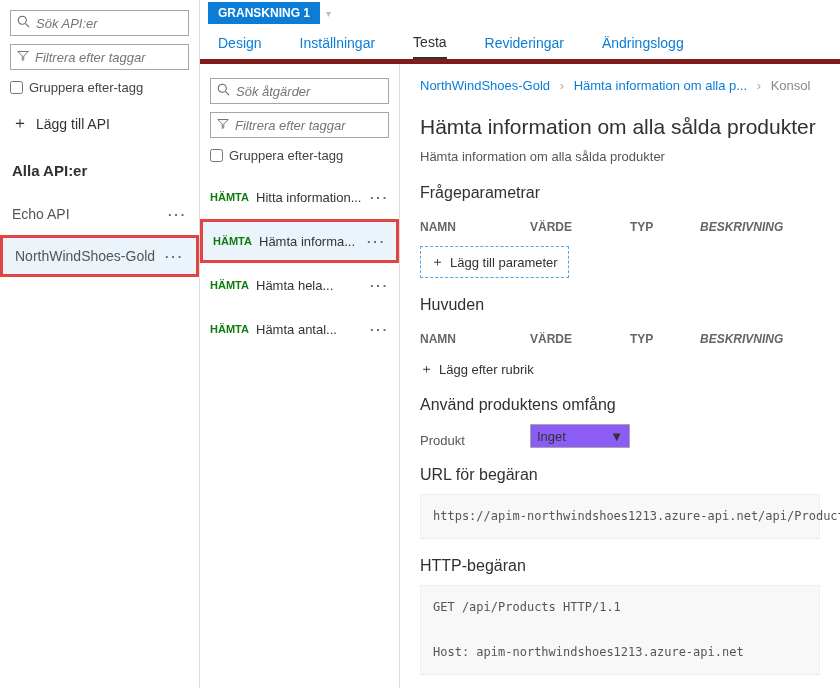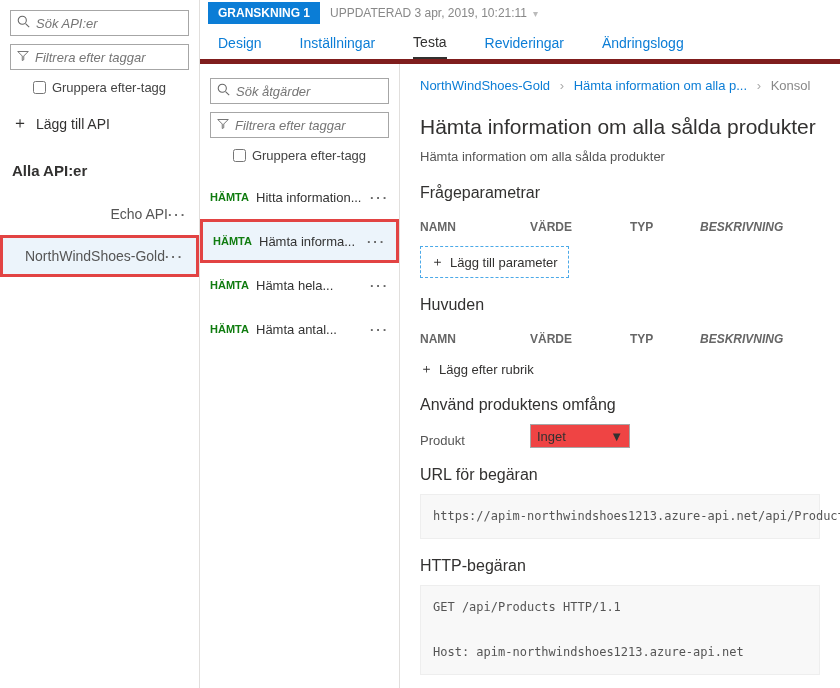--- a/index.html
+++ b/index.html
@@ -44,40 +44,39 @@
     font-size: 13px;
     width: 100%;
     color: #a16207;
   }
   .group-toggle {
     display: flex;
     align-items: center;
     margin: 6px 10px 12px 10px;
     font-size: 13px;
     color: #444;
-    justify-content: center;
   }
   .group-toggle input { margin-right: 6px; }
   .add-api {
     display: flex;
     align-items: center;
     margin: 6px 12px 20px 12px;
     color: #323130;
     font-size: 14px;
   }
   .add-api .plus { font-size: 16px; margin-right: 8px; color: #323130; }
   .all-apis-heading {
     font-size: 15px;
     font-weight: 600;
     margin: 8px 12px 14px 12px;
   }
   .api-item {
     display: flex;
     align-items: center;
-    justify-content: flex-end;
+    justify-content: space-between;
     height: 42px;
     padding: 0 12px;
     color: #555;
   }
   .api-item .dots { color: #666; letter-spacing: 2px; font-weight: bold; }
   .api-item.selected {
     background: #ecf4fb;
   }
   .red-box {
     border: 3px solid #e24343;
@@ -255,21 +254,21 @@
   .product-label { width: 110px; color: #555; }
   .product-select {
     border: 1px solid #a6a6a6;
     height: 24px;
     width: 100px;
     padding: 0 6px;
     font-size: 13px;
     display: flex;
     align-items: center;
     justify-content: space-between;
-    background: #ef4444;
+    background: #8b5cf6;
   }
 
   .code-block {
     background: #f8f8f8;
     border: 1px solid #eee;
     padding: 10px 12px;
     font-family: Consolas, monospace;
     font-size: 12px;
     color: #555;
     margin-top: 10px;
@@ -315,21 +314,20 @@
   <div class="api-item selected red-box">
     <span class="api-name">NorthWindShoes-Gold</span>
     <span class="dots">···</span>
   </div>
 </div>
 
 <div class="main">
 
   <div class="top-bar">
     <div class="revision-badge">GRANSKNING 1</div>
-    <div class="updated-text">UPPDATERAD 3 apr, 2019, 10:21:11</div>
     <span class="chevron">▾</span>
   </div>
 
   <div class="main-tabs">
     <div class="main-tab">Design</div>
     <div class="main-tab">Inställningar</div>
     <div class="main-tab active">Testa</div>
     <div class="main-tab">Revideringar</div>
     <div class="main-tab">Ändringslogg</div>
   </div>

